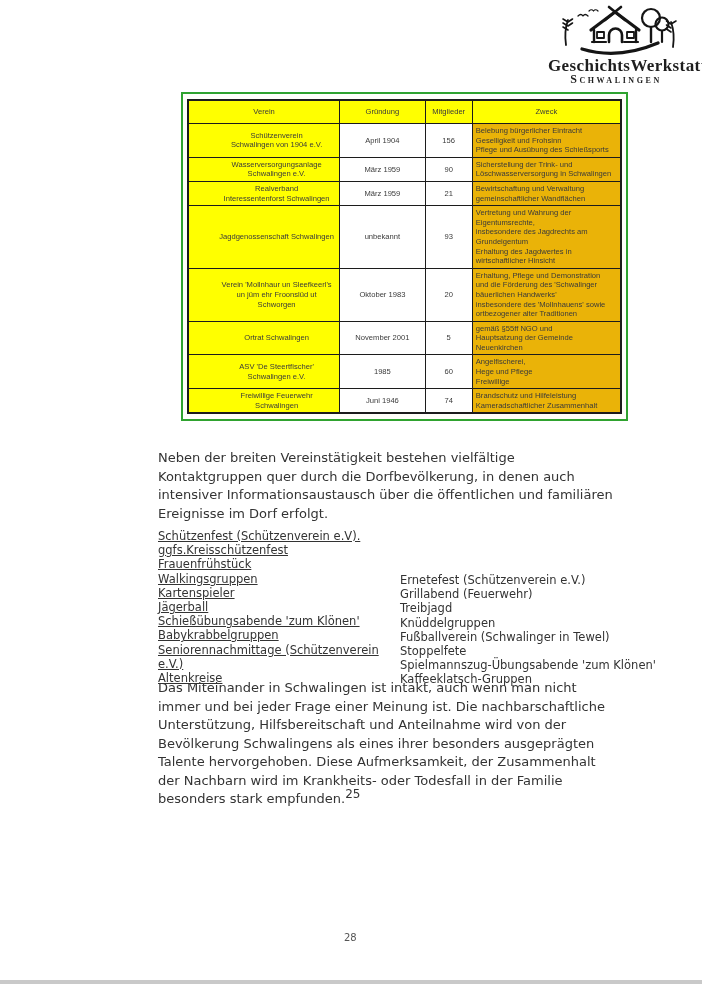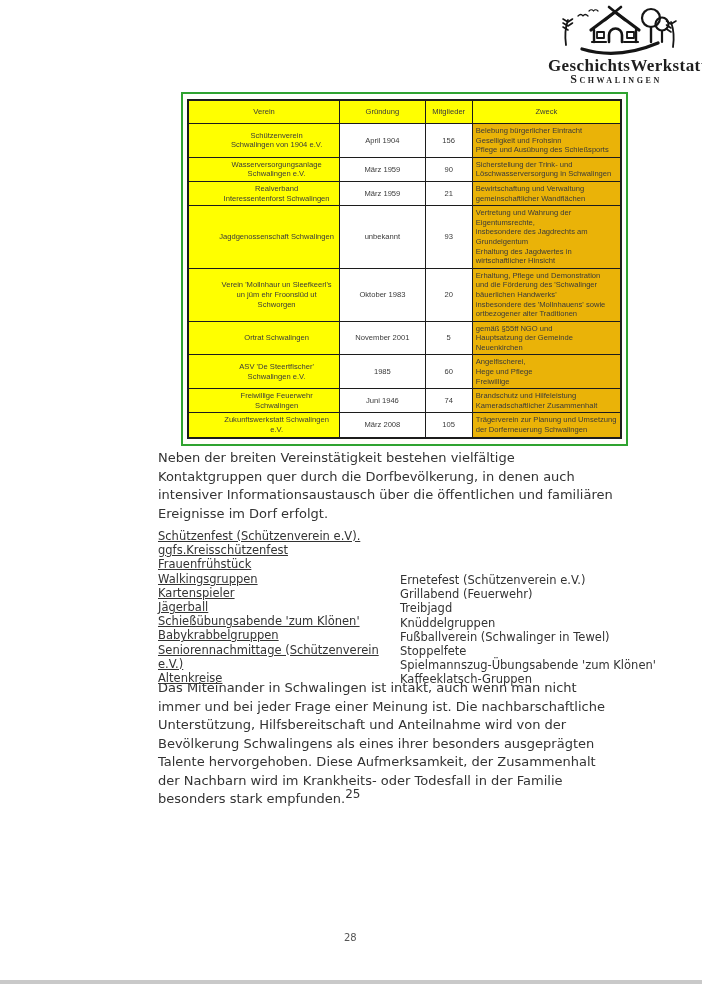--- a/index.html
+++ b/index.html
@@ -193,27 +193,20 @@
 Hege und Pflege
 Freiwillige</td>
           </tr>
           <tr>
             <td class="cell-verein">Freiwillige Feuerwehr
 Schwalingen</td>
             <td class="cell-gruendung">Juni 1946</td>
             <td class="cell-mitglieder">74</td>
             <td class="cell-zweck">Brandschutz und Hilfeleistung
 Kameradschaftlicher Zusammenhalt</td>
-          </tr>
-          <tr>
-            <td class="cell-verein">Zukunftswerkstatt Schwalingen e.V.</td>
-            <td class="cell-gruendung">März 2008</td>
-            <td class="cell-mitglieder">105</td>
-            <td class="cell-zweck">Trägerverein zur Planung und Umsetzung
-der Dorferneuerung Schwalingen</td>
           </tr>
         </tbody>
     </table>
   </div>
 
   <div class="para para-1">Neben der breiten Vereinstätigkeit bestehen vielfältige
 Kontaktgruppen quer durch die Dorfbevölkerung, in denen auch
 intensiver Informationsaustausch über die öffentlichen und familiären
 Ereignisse im Dorf erfolgt.</div>
 

